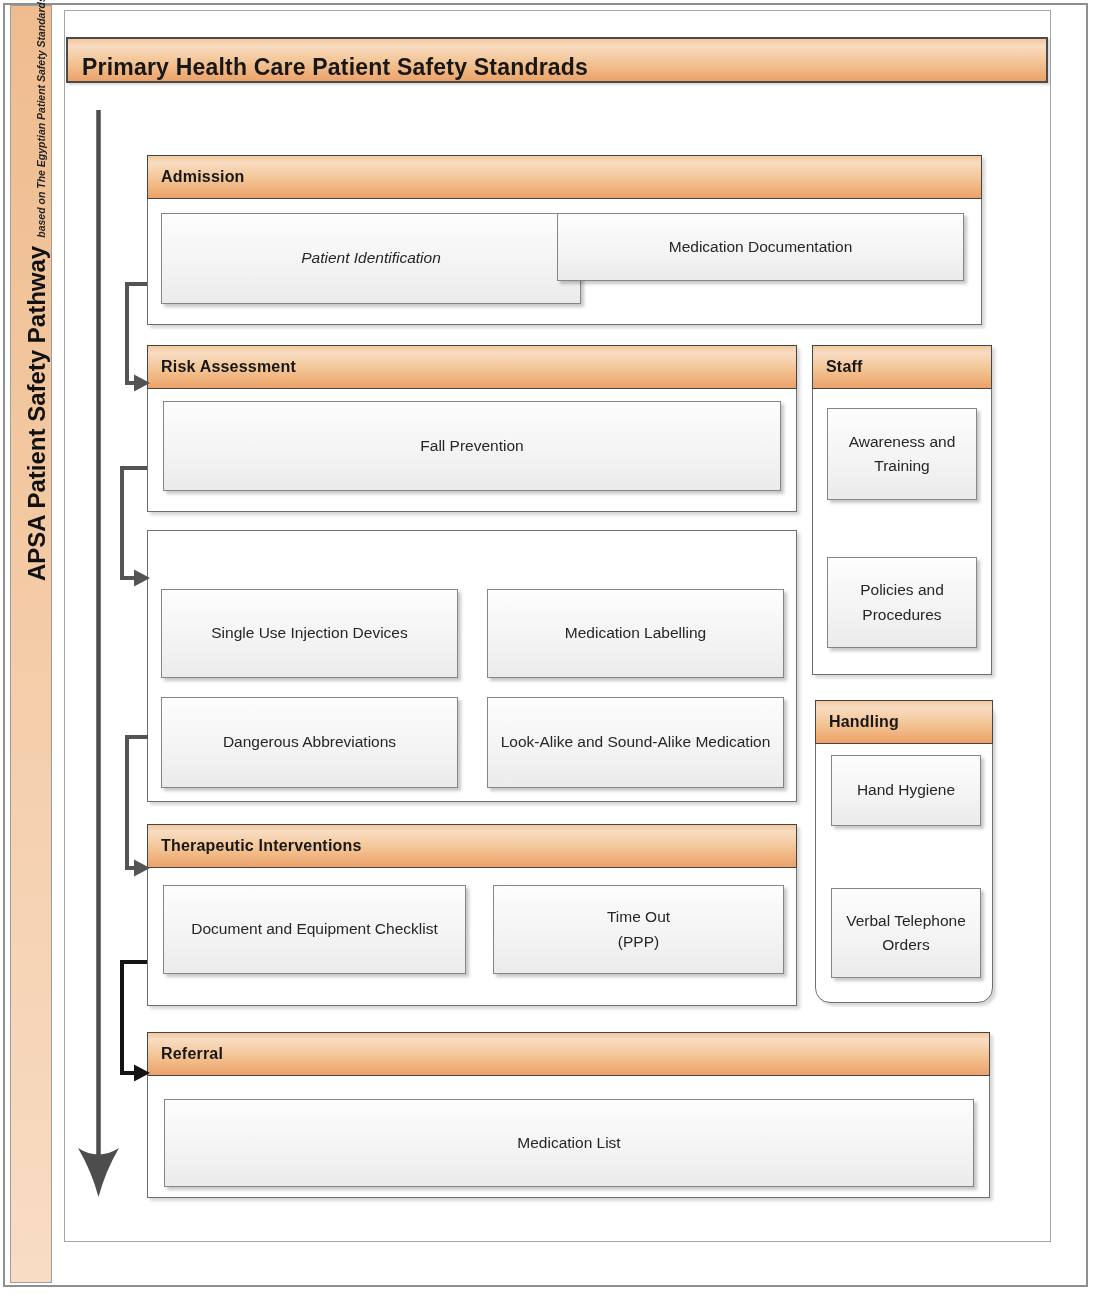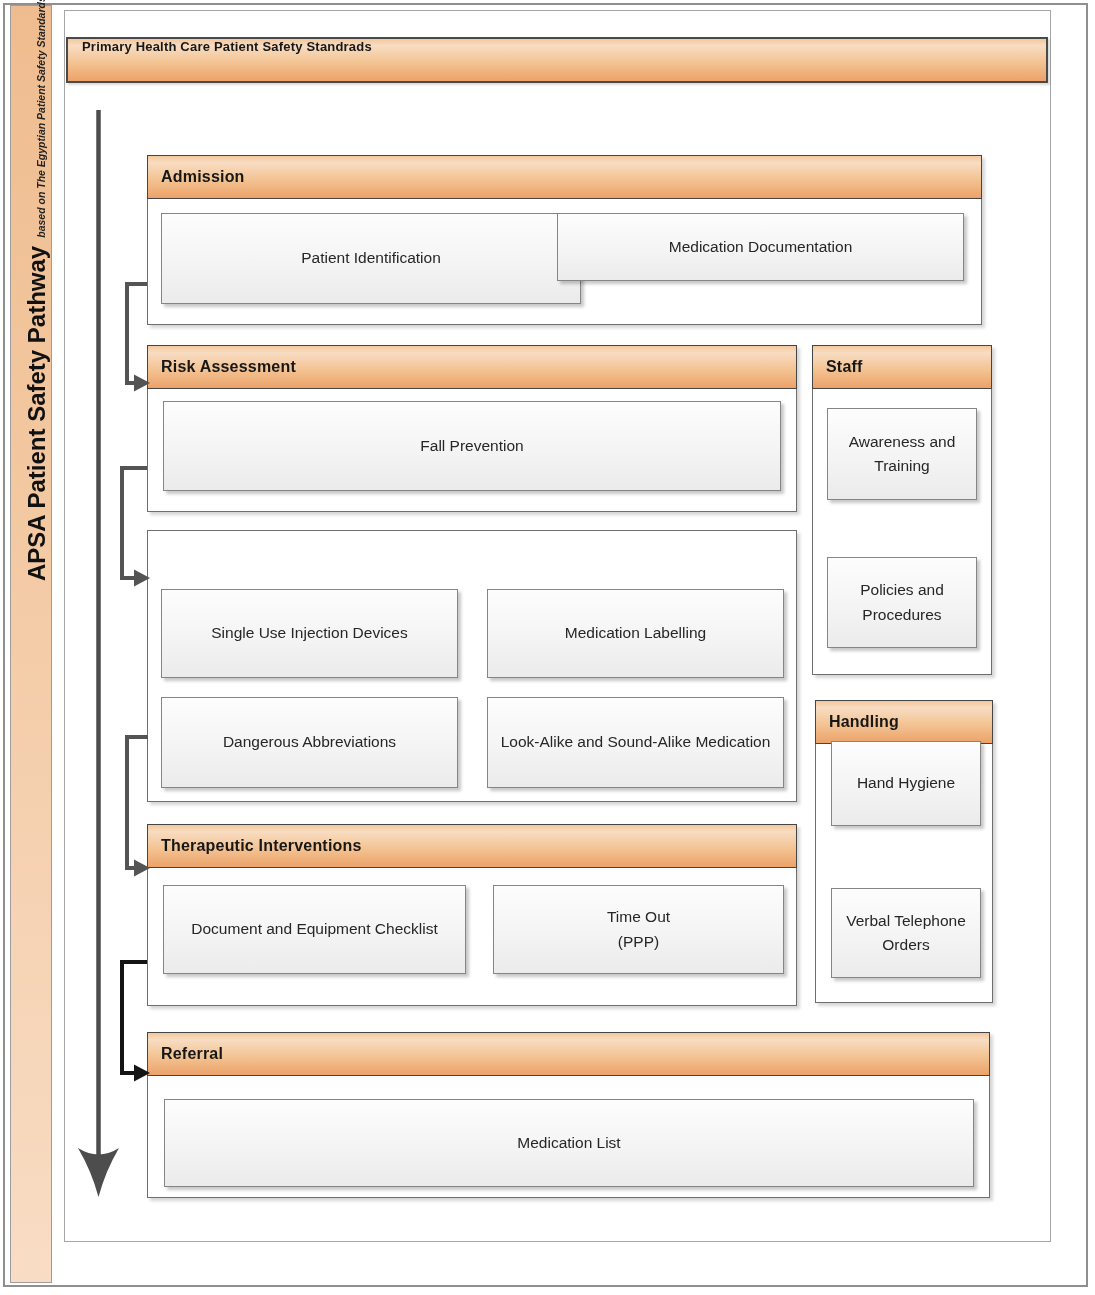--- a/index.html
+++ b/index.html
@@ -36,22 +36,22 @@
   }
 
   
   .orange{
     background:linear-gradient(180deg,#f3c89c 0%,#f8dcc2 16%,#f3c494 55%,#eca269 100%);
   }
 
   .title-bar{
     position:absolute;left:66px;top:37px;width:982px;height:46px;
     border:2px solid #4a4a4a;box-sizing:border-box;
-    display:flex;align-items:flex-start;padding-left:14px;
-    font-size:13px;font-weight:bold;color:#171717;letter-spacing:.2px;
+    display:flex;align-items:flex-end;padding-left:14px;
+    font-size:23px;font-weight:bold;color:#171717;letter-spacing:.2px;
     box-shadow:2px 2px 2px rgba(0,0,0,0.15);
   }
 
   .sec{
     position:absolute;background:#ffffff;border:1px solid #6e6e6e;
     box-sizing:border-box;box-shadow:3px 3px 3px rgba(0,0,0,0.16);
   }
   .sec-header{
     position:absolute;left:-1px;right:-1px;top:-1px;height:44px;
     border:1px solid #454545;box-sizing:border-box;
@@ -86,21 +86,21 @@
   <div class="content-box"></div>
 
   <div class="title-bar orange">
     <span>Primary Health Care Patient Safety Standrads</span>
   </div>
 
   <div class="sec" style="left:147px;top:155px;width:835px;height:170px;">
     <div class="sec-header orange">
       <span>Admission</span>
     </div>
-    <div class="item" style="left:13px;top:57px;width:420px;height:91px;">Patient Identification</div>
+    <div class="item" style="left:13px;top:57px;width:420px;height:91px;font-style:italic;">Patient Identification</div>
     <div class="item" style="left:409px;top:57px;width:407px;height:68px;">Medication Documentation</div>
   </div>
 
   <div class="sec" style="left:147px;top:345px;width:650px;height:167px;">
     <div class="sec-header orange">
       <span>Risk Assessment</span>
     </div>
     <div class="item" style="left:15px;top:55px;width:618px;height:90px;">Fall Prevention</div>
   </div>
 
@@ -112,25 +112,25 @@
     <div class="item" style="left:14px;top:211px;width:150px;height:91px;">Policies and Procedures</div>
   </div>
 
   <div class="sec" style="left:147px;top:530px;width:650px;height:272px;">
     <div class="item" style="left:13px;top:58px;width:297px;height:89px;">Single Use Injection Devices</div>
     <div class="item" style="left:339px;top:58px;width:297px;height:89px;">Medication Labelling</div>
     <div class="item" style="left:13px;top:166px;width:297px;height:91px;">Dangerous Abbreviations</div>
     <div class="item" style="left:339px;top:166px;width:297px;height:91px;">Look-Alike and Sound-Alike Medication</div>
   </div>
 
-  <div class="sec" style="left:815px;top:700px;width:178px;height:303px;">
+  <div class="sec" style="left:815px;top:700px;width:178px;height:303px;border-radius:15px;">
     <div class="sec-header orange">
       <span>Handling</span>
     </div>
-    <div class="item" style="left:15px;top:40px;width:150px;height:85px;">Hand Hygiene</div>
+    <div class="item" style="left:15px;top:54px;width:150px;height:71px;">Hand Hygiene</div>
     <div class="item" style="left:15px;top:187px;width:150px;height:90px;">Verbal Telephone Orders</div>
   </div>
 
   <div class="sec" style="left:147px;top:824px;width:650px;height:182px;">
     <div class="sec-header orange">
       <span>Therapeutic Interventions</span>
     </div>
     <div class="item" style="left:15px;top:60px;width:303px;height:89px;">Document and Equipment Checklist</div>
     <div class="item" style="left:345px;top:60px;width:291px;height:89px;">Time Out
 (PPP)</div>

